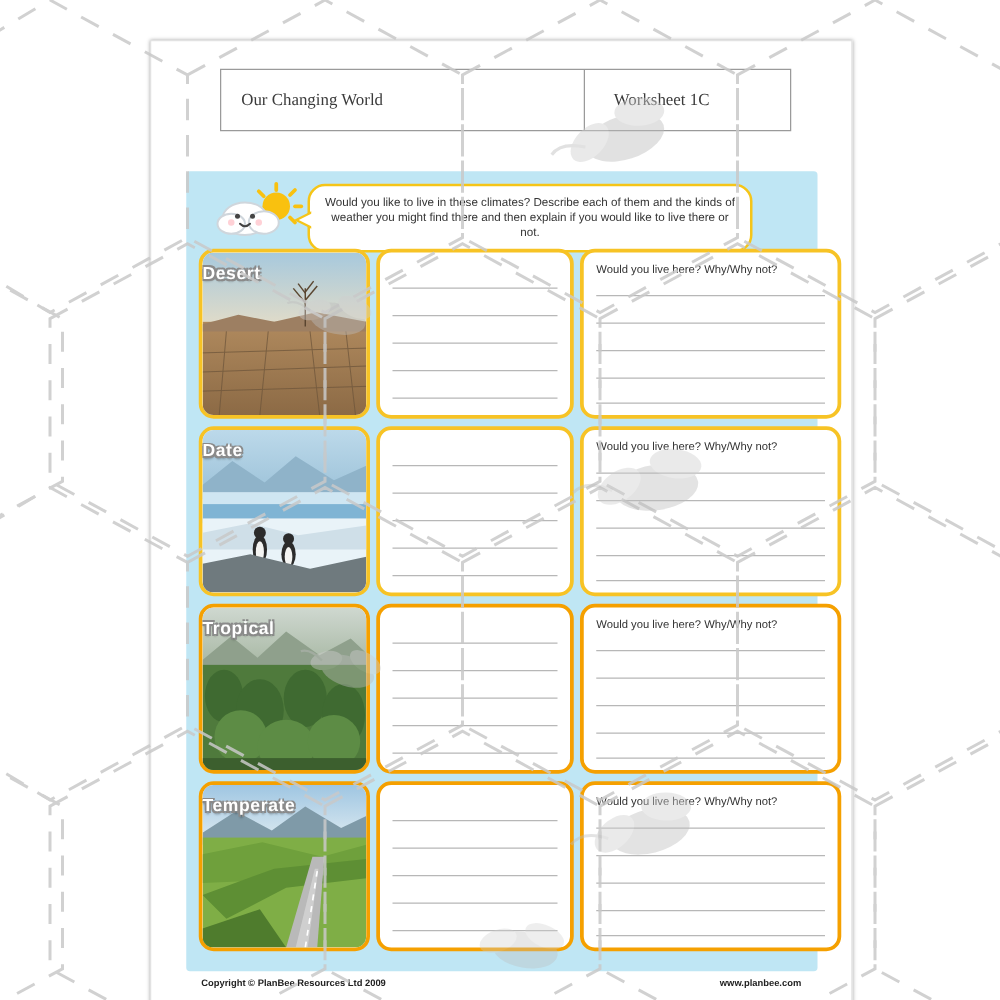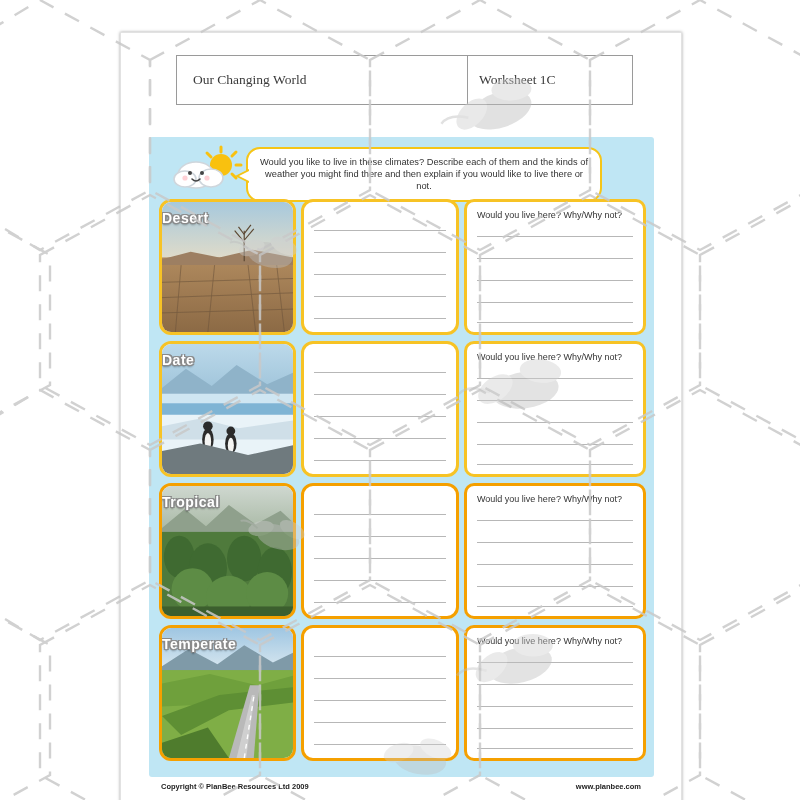--- a/index.html
+++ b/index.html
@@ -45,21 +45,21 @@
     flex:1;
     padding-left:16px;
     font-size:13.5px;color:#3b3b3b;
     font-family:"Liberation Serif", serif;
   }
   .hdr .wsnum{
     width:165px;
     border-left:1px solid #9a9a9a;
     height:100%;
     display:flex;align-items:center;
-    padding-left:11px;
+    padding-left:23px;
     font-size:13.5px;color:#3b3b3b;
     font-family:"Liberation Serif", serif;
     box-sizing:border-box;
   }
 
   .namerow{
     position:absolute;left:48px;top:80px;width:470px;
     display:flex;align-items:flex-end;
     font-size:14px;font-weight:bold;color:#111;
   }
@@ -116,21 +116,21 @@
   .card{
     position:absolute;top:0;height:100%;
     background:#fff;
     border:3px solid #f7c325;
     border-radius:12px;
     box-sizing:border-box;
     overflow:hidden;
   }
   .card.photo{left:0;width:137px;padding:0;border-radius:12px;}
   .card.lines-a{left:142px;width:158px;}
-  .card.lines-b{left:305px;width:182px;border-radius:10px;}
+  .card.lines-b{left:305px;width:209px;}
 
   .row.r3 .card, .row.r4 .card{border-color:#f5a000;padding-left:36px;}
 
   .photo-inner{position:absolute;inset:0;}
   .cap{
     position:absolute;left:0;right:0;top:8px;
     font-size:14px;font-weight:bold;color:#ffffff;
     letter-spacing:.5px;
     text-shadow:
       -1.4px -1.4px 0 #8a8a8a, 1.4px -1.4px 0 #8a8a8a,

